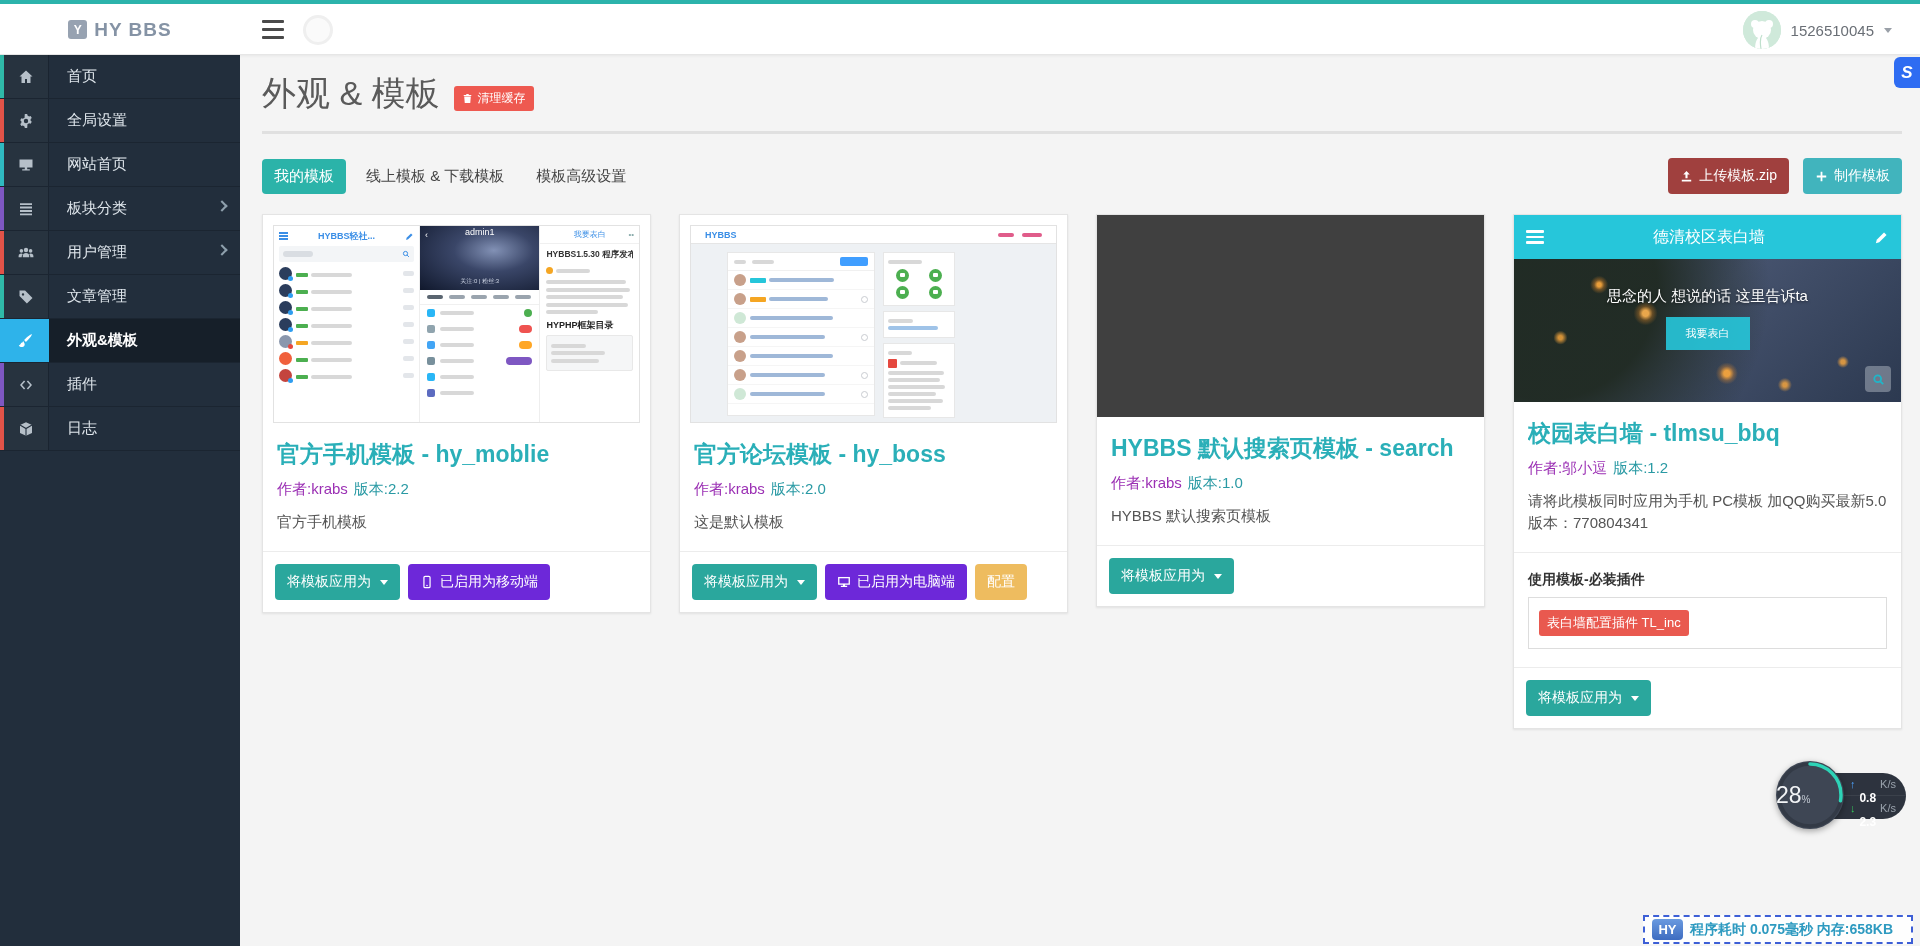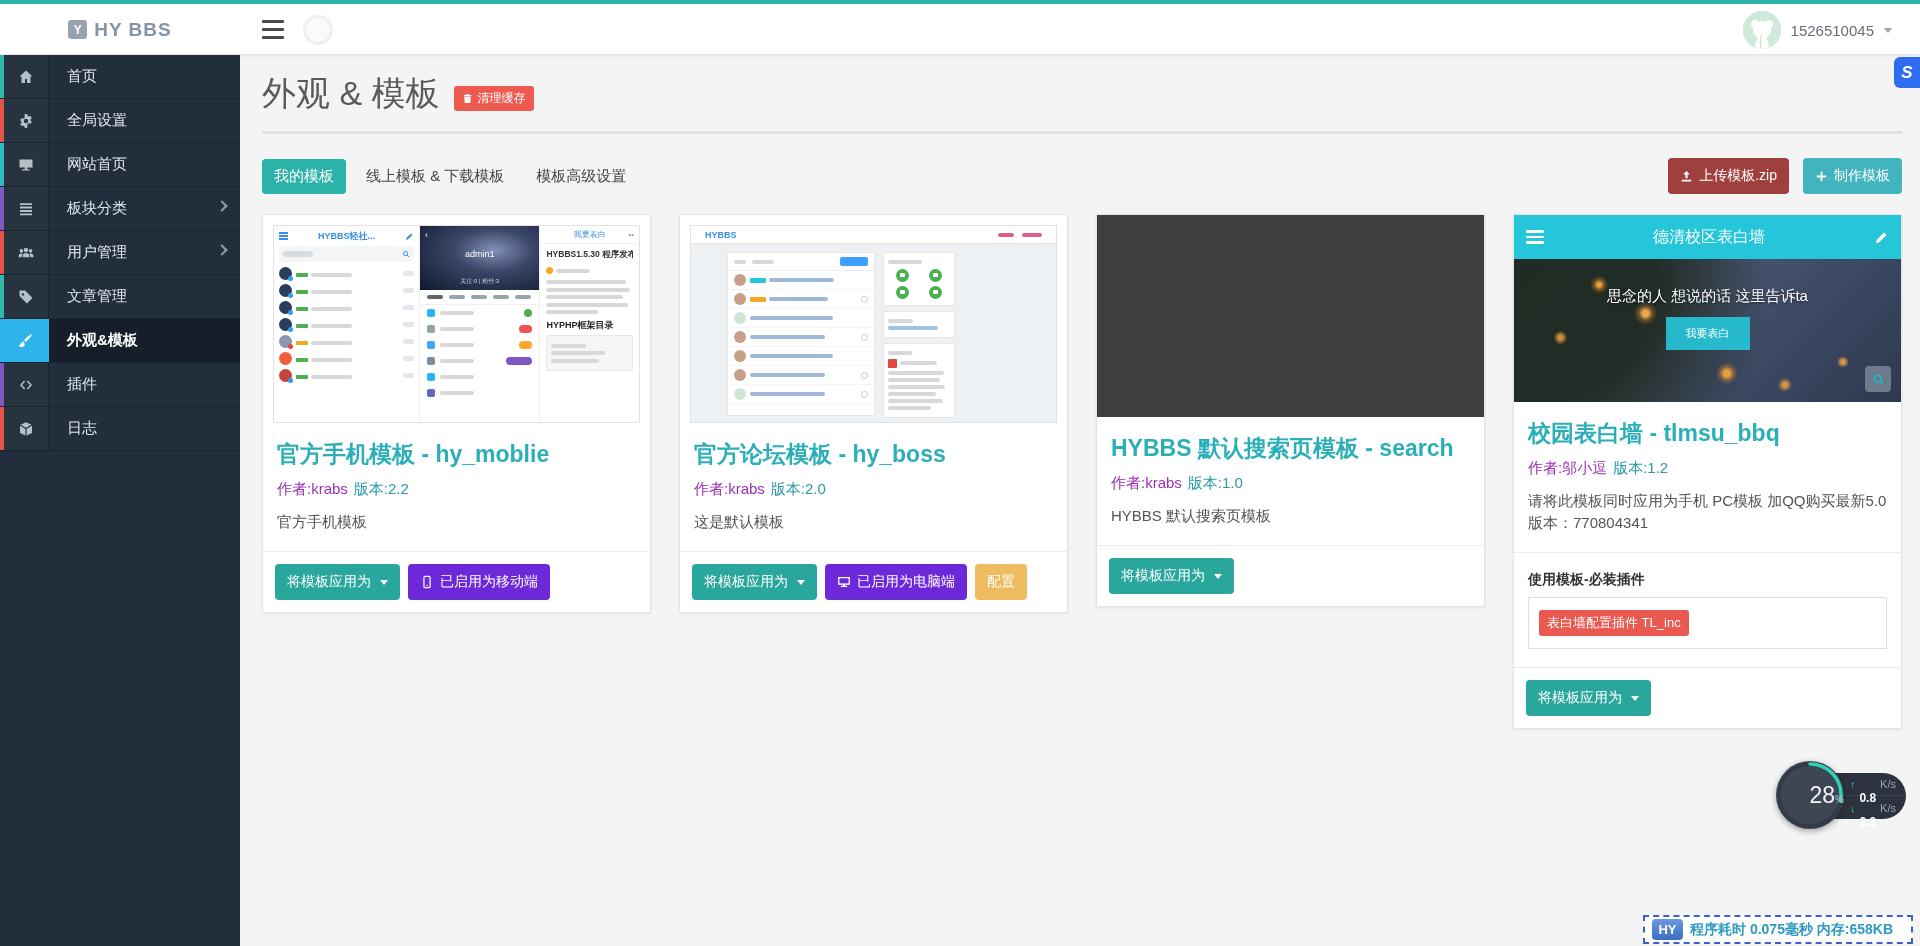--- a/index.html
+++ b/index.html
@@ -89,21 +89,21 @@
   .t1row .av { width:13px; height:13px; border-radius:50%; position:relative; flex:none; }
   .t1row .av i { position:absolute; right:-1px; bottom:-1px; width:5px; height:5px; border-radius:50%; }
   .t1row .lines { flex:1; }
   .bar { background:#d8d8d8; height:4px; border-radius:2px; }
   .bar.b-dark { background:#4a6785; height:5px; }
   .t1row .sub { display:flex; gap:3px; margin-top:2px; align-items:center; }
   .chip { width:12px; height:4px; border-radius:1px; }
   .cnt { width:11px; height:5px; background:#e3e6ea; border-radius:2px; flex:none; }
   .t1-galaxy { height:64px; background:radial-gradient(ellipse at 62% 38%, #8291b5 0%, #3a4668 38%, #10182c 100%);
                position:relative; color:#fff; }
-  .t1-galaxy .nm { position:absolute; top:23px; width:100%; text-align:center; font-size:9px; }
+  .t1-galaxy .nm { position:absolute; top:1px; width:100%; text-align:center; font-size:9px; }
   .t1-galaxy .bk { position:absolute; left:5px; top:4px; font-size:9px; }
   .t1-galaxy .st { position:absolute; bottom:4px; width:100%; text-align:center; font-size:6px; color:#cfd6e6; }
   .t1-tabs { height:15px; display:flex; align-items:center; gap:6px; padding:0 7px; border-bottom:1px solid #f0f0f0; }
   .t1-tabs .tb { width:16px; height:4px; background:#9aa4ae; border-radius:2px; }
   .t1-tabs .tb.on { background:#5a6570; box-shadow:0 5px 0 -3px #ef5350; }
   .t1menu { display:flex; align-items:center; gap:5px; padding:4px 7px; }
   .t1menu .ic { width:8px; height:8px; border-radius:2px; flex:none; }
   .t1menu .bar { flex:0 0 34px; }
   .t1menu .bdg { margin-left:auto; height:8px; border-radius:4px; flex:none; }
   .t3-head { height:18px; display:flex; align-items:center; justify-content:center; gap:4px; color:#3a8ee6; font-size:8px; border-bottom:1px solid #f0f0f0; position:relative; }
@@ -174,21 +174,21 @@
             display:flex; align-items:center; justify-content:center; z-index:40; cursor:pointer; }
   .speed-widget { position:absolute; left:1776px; top:761px; width:130px; height:70px; z-index:40; }
   .speed-pill { position:absolute; left:44px; top:12px; width:86px; height:46px; background:#2d333e; border-radius:0 23px 23px 0; }
   .speed-row { height:23px; display:flex; align-items:center; justify-content:flex-end; gap:4px; padding-right:10px; font-size:11px; }
   .speed-row:first-child { border-bottom:1px solid rgba(255,255,255,.07); }
   .speed-num { color:#fff; font-weight:bold; font-size:12px;margin-top:28px; }
   .speed-unit { color:#9aa3ad; }
   .arrow-up { color:#4da3ff; font-size:11px; }
   .arrow-dn { color:#35c75a; font-size:11px; }
   .speed-circle { position:absolute; left:0; top:0; width:68px; height:68px; border-radius:50%; background:#3e4654;
-                  box-shadow:0 2px 6px rgba(0,0,0,.35); display:flex; align-items:center; justify-content:flex-end; cursor:pointer; }
+                  box-shadow:0 2px 6px rgba(0,0,0,.35); display:flex; align-items:center; justify-content:flex-start; cursor:pointer; }
   .speed-circle svg.ring { position:absolute; inset:0; }
   .speed-pct { color:#f2f4f6; font-size:23px; position:relative; z-index:2; }
   .speed-pct small { font-size:10px; color:#c2c9d2; }
 
   .status-bar { position:absolute; left:1643px; top:915px; width:270px; height:29px; background:#fefefe;
                 border:2px dashed #3d5fd6; display:flex; align-items:center; gap:7px; padding:0 7px; z-index:40; }
   .status-badge { width:31px; height:21px; border-radius:4px; background:linear-gradient(#6a9ae0,#3e6cc0);
                   color:#fff; font-weight:bold; font-size:13px; display:flex; align-items:center; justify-content:center; }
   .status-text { color:#2e9ac0; font-size:14px; font-weight:bold; white-space:nowrap; }
 </style>

